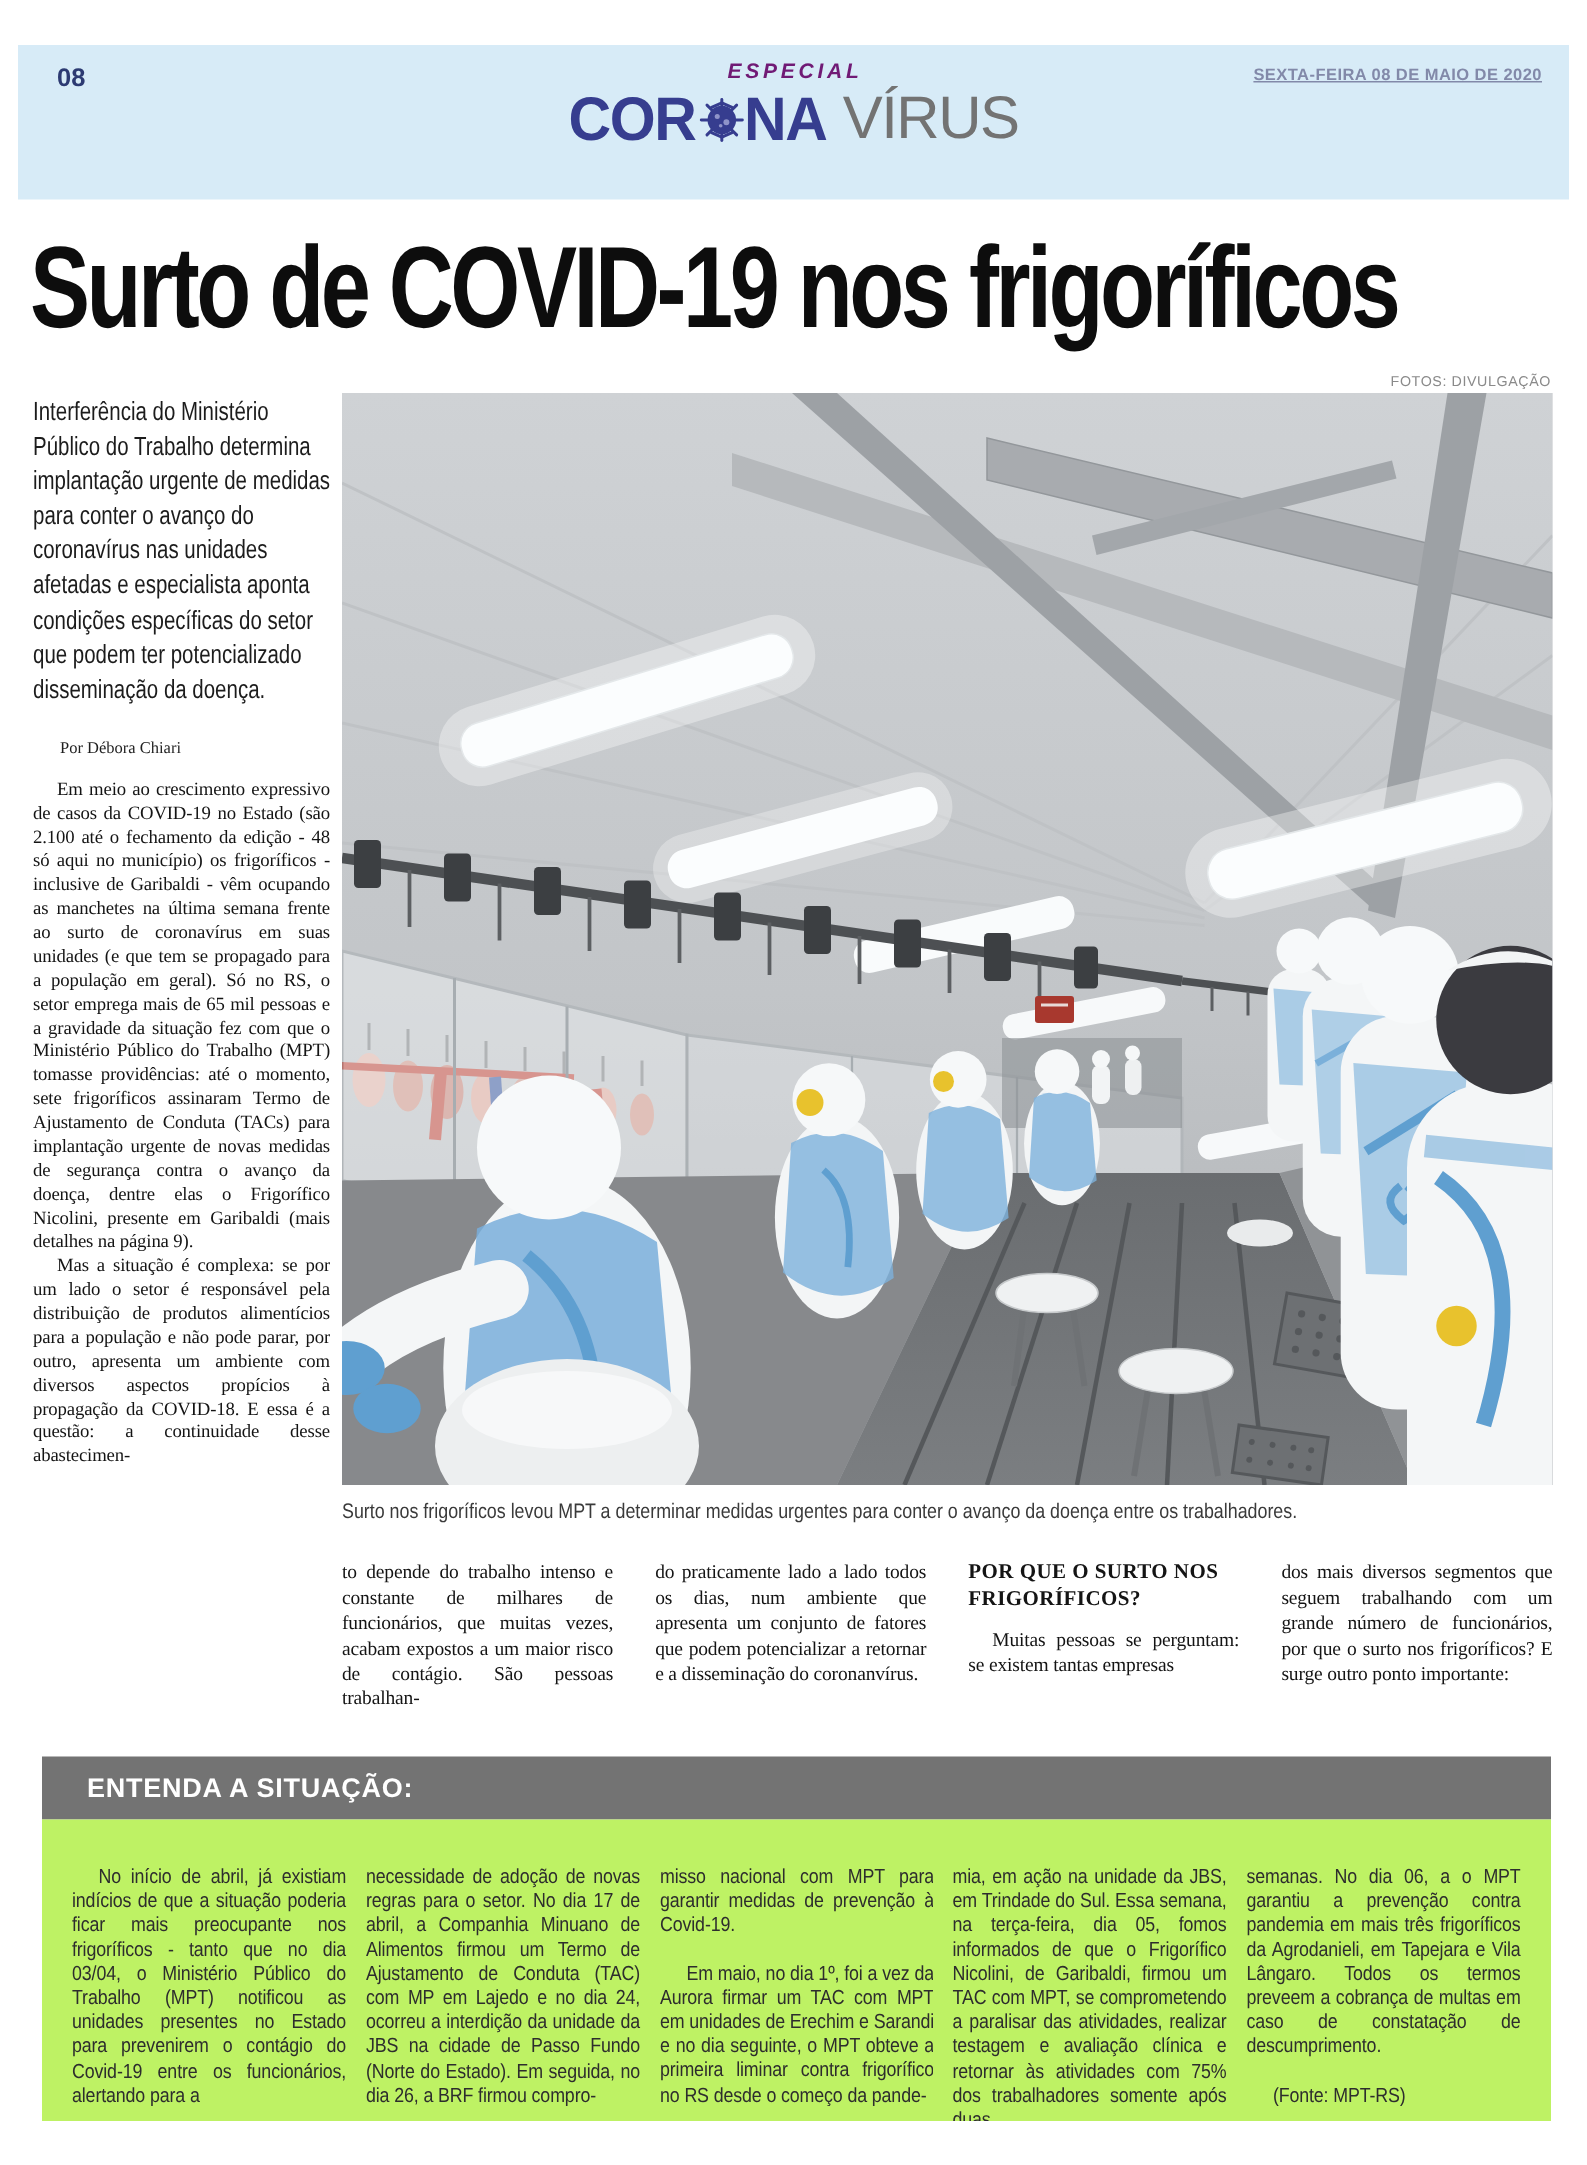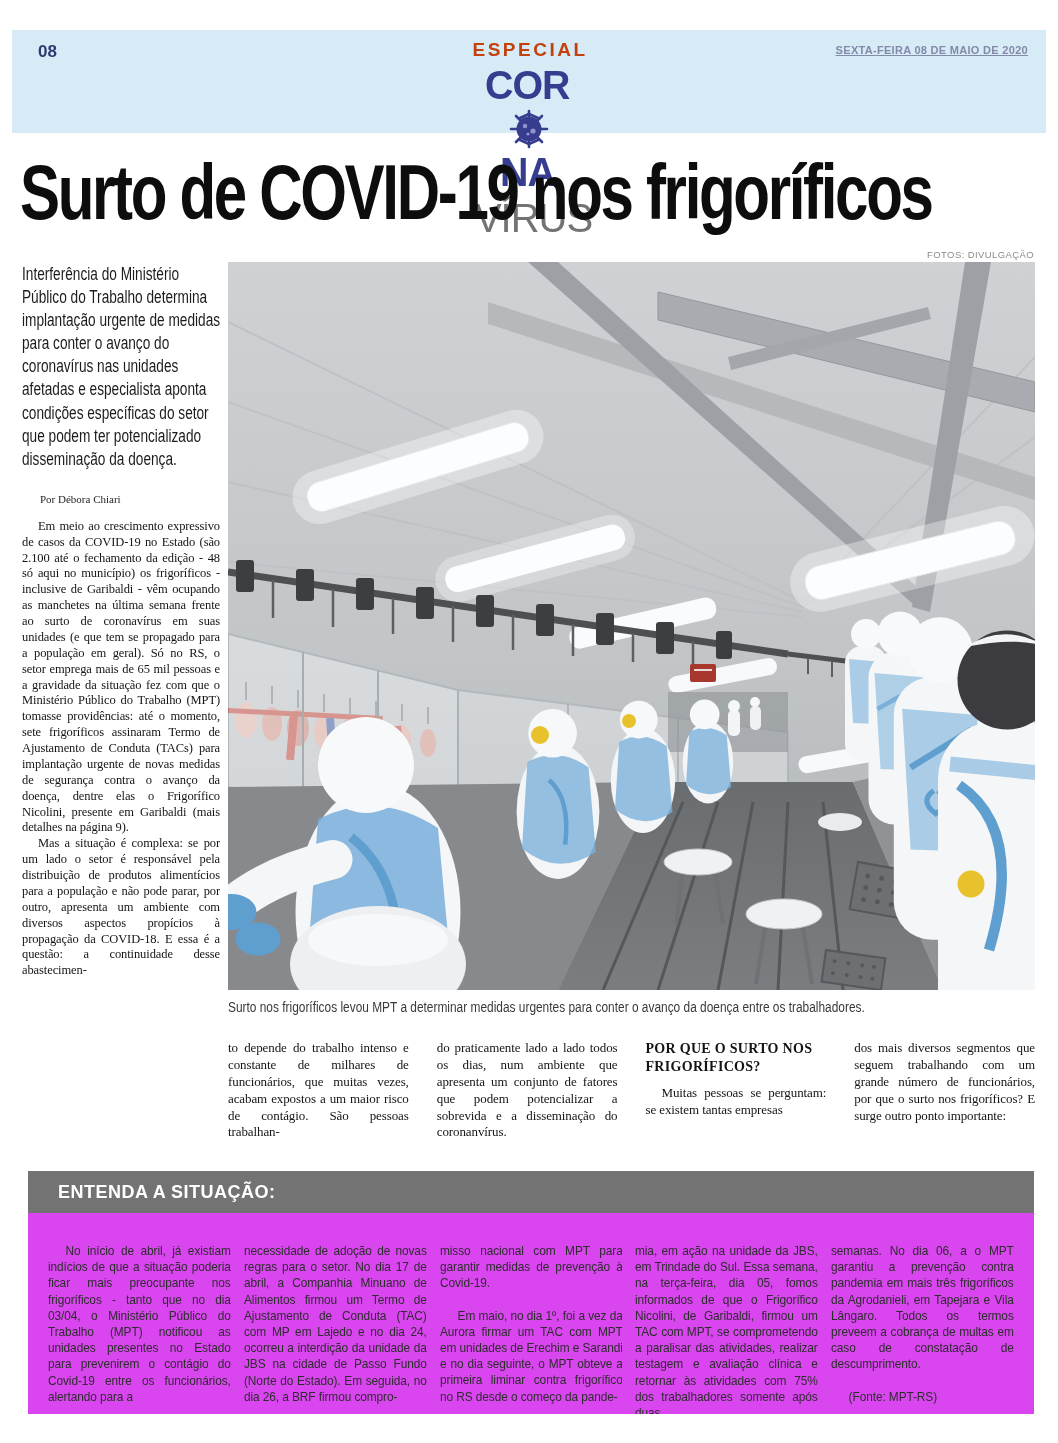--- a/index.html
+++ b/index.html
@@ -4,22 +4,22 @@
 <style>
   html,body{margin:0;padding:0;background:#ffffff;}
   .page{position:relative;width:1058px;height:1443px;background:#ffffff;overflow:hidden;
         font-family:"Liberation Sans",sans-serif;}
 
   
   .band{position:absolute;left:12px;top:30px;width:1034px;height:103px;background:#d7ebf7;text-align:center;}
   .pagenum{position:absolute;left:26px;top:12px;font-size:17px;font-weight:bold;color:#2c3a72;}
   .dateline{position:absolute;right:18px;top:14px;font-size:11px;font-weight:bold;color:#8289a9;letter-spacing:.3px;text-decoration:underline;}
   .brand{position:absolute;left:50%;top:9px;transform:translateX(-50%);width:300px;}
-  .brand-especial{font-size:19px;font-weight:bold;letter-spacing:2.5px;color:#c2410c;margin-left:2px;}
-  .brand-row{display:flex;align-items:center;margin-top:1px;flex-direction:column;}
+  .brand-especial{font-size:14px;font-weight:bold;letter-spacing:2.5px;color:#701a75;margin-left:2px;font-style:italic;}
+  .brand-row{display:flex;align-items:center;margin-top:1px;}
   .brand-strong{font-size:41px;font-weight:bold;color:#363d8f;letter-spacing:-1px;transform:scaleX(.96);transform-origin:0 50%;}
   .brand-virusword{font-size:40px;font-weight:normal;color:#737373;margin-left:9px;letter-spacing:-1px;}
   .virus-glyph{width:40px;height:40px;margin:0 -1px;}
 
   
   .headline{position:absolute;left:20px;top:148px;font-size:77px;font-weight:bold;color:#0d0d0d;
             white-space:nowrap;letter-spacing:-3px;transform:scaleX(.78);transform-origin:0 0;}
 
   .credit{position:absolute;right:24px;top:249px;font-size:9.5px;color:#8a8a8a;letter-spacing:.4px;}
 
@@ -43,21 +43,21 @@
   .bodyrow .bcol{flex:1;font-family:"Liberation Serif",serif;font-size:13px;line-height:1.3;
                  color:#141414;text-align:justify;letter-spacing:-0.1px;}
   .bcol .subhead{font-weight:bold;font-size:14px;letter-spacing:.3px;text-align:left;line-height:1.25;margin:0 0 10px 0;}
   .bcol p{margin:0;}
   .bcol p.indent{text-indent:16px;}
 
   
   .infobar{position:absolute;left:28px;top:1171px;width:1006px;height:42px;background:#737373;
            color:#ffffff;font-size:18px;font-weight:bold;letter-spacing:.5px;line-height:42px;
            padding-left:30px;box-sizing:border-box;}
-  .infobox{position:absolute;left:28px;top:1213px;width:1006px;height:201px;background:#d946ef;
+  .infobox{position:absolute;left:28px;top:1213px;width:1006px;height:201px;background:#bef264;
            box-sizing:border-box;padding:30px 20px 0 20px;display:flex;gap:13px;overflow:hidden;justify-content:space-between;}
   .icol{flex:1;overflow:hidden;}
   .icol .squeeze{transform:scaleX(.88);transform-origin:0 0;width:113.6%;font-size:13.5px;
                  line-height:1.2;color:#2d2d2d;text-align:justify;letter-spacing:-0.1px;}
   .icol p{margin:0;}
   .icol p.indent{text-indent:20px;}
   .icol p.gap{margin-top:16px;}
   .source{text-indent:20px;margin-top:16px !important;text-align:left;}
 </style>
 </head>
@@ -354,21 +354,21 @@
       <p>Em meio ao crescimento expressivo de casos da COVID-19 no Estado (são 2.100 até o fechamento da edição - 48 só aqui no município) os frigoríficos - inclusive de Garibaldi - vêm ocupando as manchetes na última semana frente ao surto de coronavírus em suas unidades (e que tem se propagado para a população em geral). Só no RS, o setor emprega mais de 65 mil pessoas e a gravidade da situação fez com que o Ministério Público do Trabalho (MPT) tomasse providências: até o momento, sete frigoríficos assinaram Termo de Ajustamento de Conduta (TACs) para implantação urgente de novas medidas de segurança contra o avanço da doença, dentre elas o Frigorífico Nicolini, presente em Garibaldi (mais detalhes na página 9).</p>
       <p>Mas a situação é complexa: se por um lado o setor é responsável pela distribuição de produtos alimentícios para a população e não pode parar, por outro, apresenta um ambiente com diversos aspectos propícios à propagação da COVID-18. E essa é a questão: a continuidade desse abastecimen-</p>
     </div>
   </div>
 
   <div class="bodyrow">
     <div class="bcol">
       <p>to depende do trabalho intenso e constante de milhares de funcionários, que muitas vezes, acabam expostos a um maior risco de contágio. São pessoas trabalhan-</p>
     </div>
     <div class="bcol">
-      <p>do praticamente lado a lado todos os dias, num ambiente que apresenta um conjunto de fatores que podem potencializar a sobrevida e a disseminação do coronanvírus.</p>
+      <p>do praticamente lado a lado todos os dias, num ambiente que apresenta um conjunto de fatores que podem potencializar a retornar e a disseminação do coronanvírus.</p>
     </div>
     <div class="bcol">
       <p class="subhead">POR QUE O SURTO NOS FRIGORÍFICOS?</p>
       <p class="indent">Muitas pessoas se perguntam: se existem tantas empresas</p>
     </div>
     <div class="bcol">
       <p>dos mais diversos segmentos que seguem trabalhando com um grande número de funcionários, por que o surto nos frigoríficos? E surge outro ponto importante:</p>
     </div>
   </div>
 

